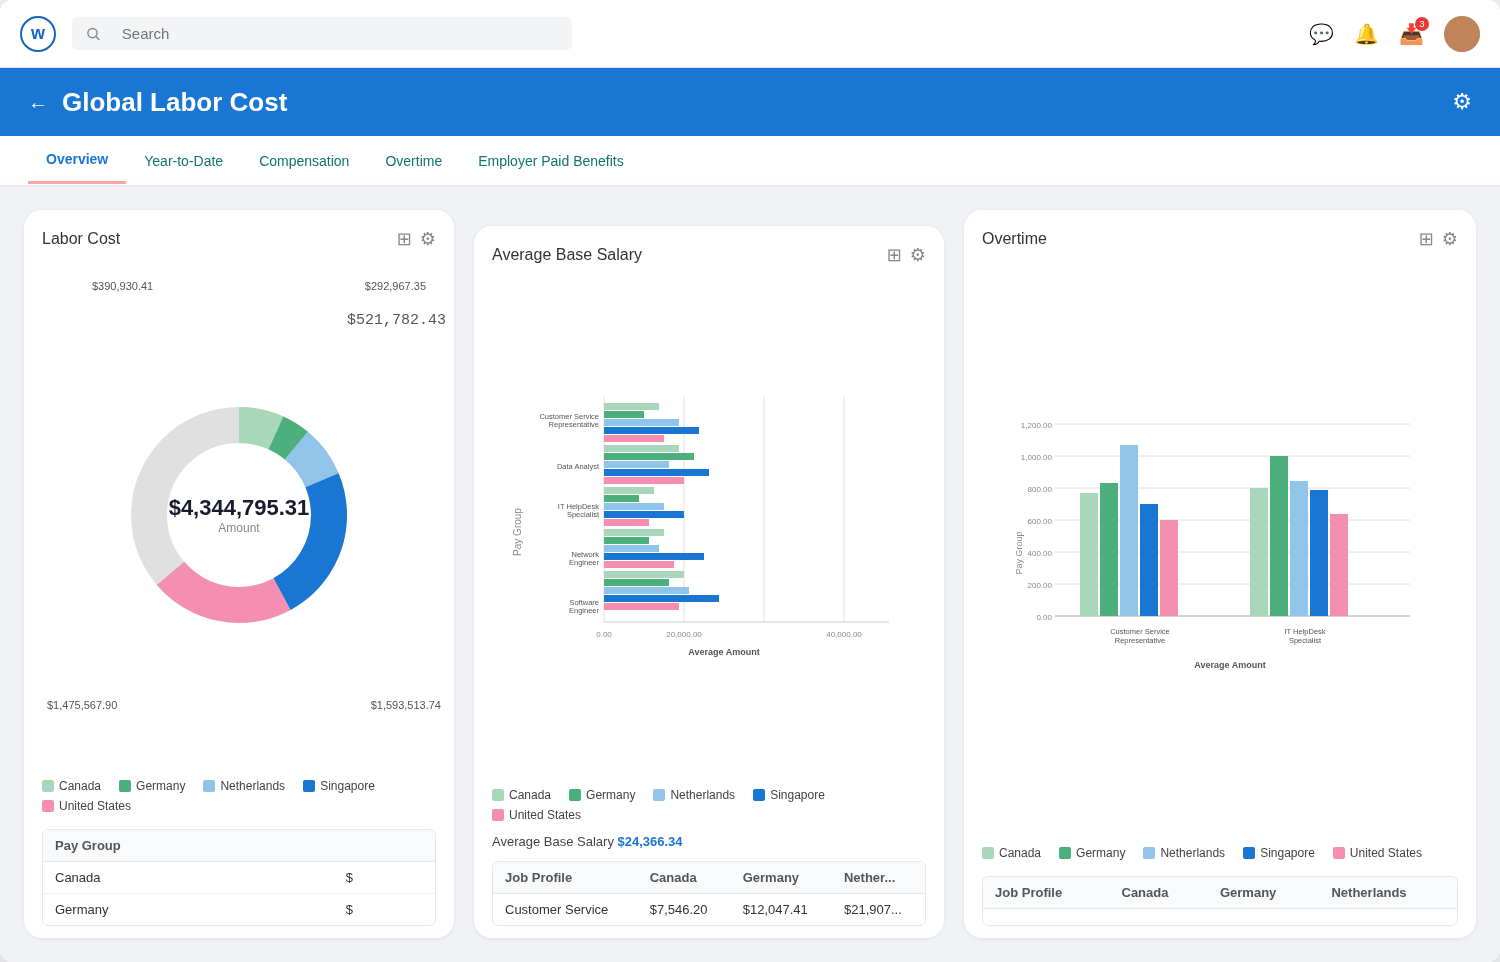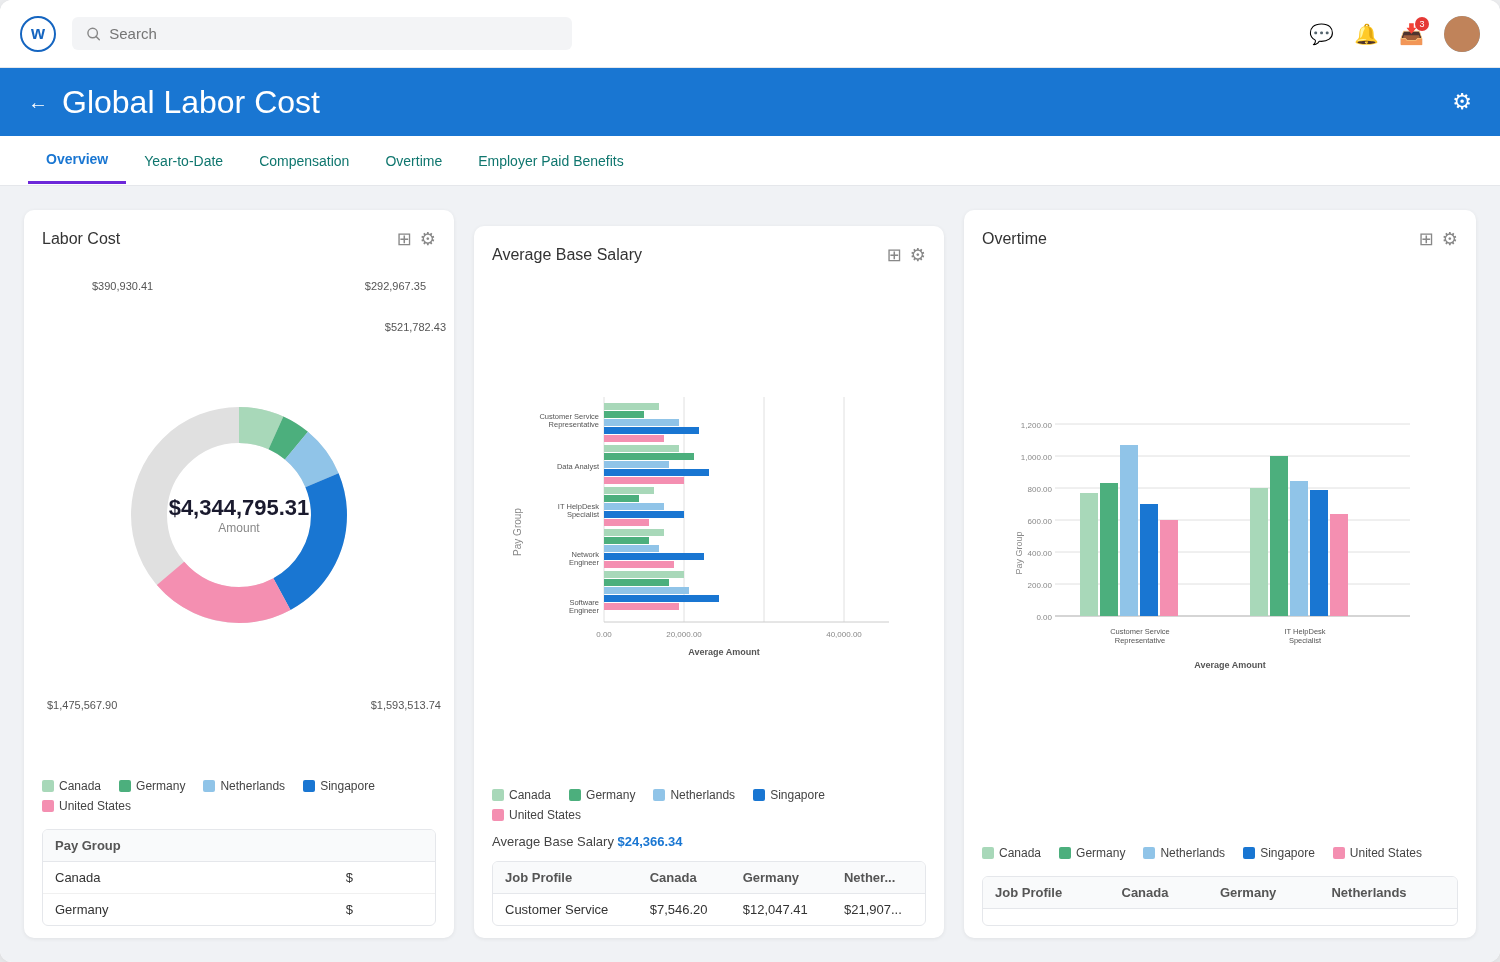--- a/index.html
+++ b/index.html
@@ -4,45 +4,45 @@
   <style>
     * { box-sizing: border-box; margin: 0; padding: 0; }
     body { font-family: -apple-system, BlinkMacSystemFont, 'Segoe UI', Arial, sans-serif; background: #f3f4f6; }
 
     .app-frame { width: 1500px; height: 962px; background: #fff; border-radius: 12px; overflow: hidden; box-shadow: 0 4px 24px rgba(0,0,0,0.18); display: flex; flex-direction: column; }
 
     
     .top-nav { background: #fff; height: 68px; display: flex; align-items: center; padding: 0 20px; gap: 16px; border-bottom: 1px solid #e5e7eb; flex-shrink: 0; }
     .logo-circle { width: 36px; height: 36px; border-radius: 50%; border: 2px solid #1565c0; display: flex; align-items: center; justify-content: center; flex-shrink: 0; }
     .logo-w { color: #1565c0; font-weight: 900; font-size: 18px; }
-    .search-box { display: flex; align-items: center; background: #f3f4f6; border-radius: 6px; padding: 8px 14px; gap: 8px; flex: 1; max-width: 500px; justify-content: center; }
+    .search-box { display: flex; align-items: center; background: #f3f4f6; border-radius: 6px; padding: 8px 14px; gap: 21px; flex: 1; max-width: 500px; justify-content: center; }
     .search-box input { border: none; background: transparent; outline: none; font-size: 15px; color: #555; width: 100%; }
     .nav-icons { margin-left: auto; display: flex; align-items: center; gap: 20px; }
     .nav-icon { color: #555; font-size: 20px; cursor: pointer; position: relative; }
     .badge { position: absolute; top: -5px; right: -5px; background: #e53935; color: #fff; border-radius: 50%; width: 14px; height: 14px; font-size: 9px; display: flex; align-items: center; justify-content: center; }
     .avatar { width: 36px; height: 36px; border-radius: 50%; background: linear-gradient(135deg, #b0bec5, #78909c); overflow: hidden; }
     .avatar-inner { width: 100%; height: 100%; background: #c0835a; border-radius: 50%; }
 
     
     .page-header { background: #1976d2; height: 68px; display: flex; align-items: center; padding: 0 28px; flex-shrink: 0; }
     .back-btn { color: #fff; font-size: 20px; margin-right: 14px; cursor: pointer; }
-    .page-title { color: #fff; font-size: 32px; font-weight: 400; }
+    .page-title { color: #fff; font-size: 26px; font-weight: 700; }
     .header-right { margin-left: auto; }
     .gear-icon-white { color: #fff; font-size: 22px; cursor: pointer; }
 
     
     .tabs-bar { background: #fff; display: flex; align-items: center; padding: 0 28px; border-bottom: 1px solid #e5e7eb; flex-shrink: 0; height: 50px; }
     .tab { padding: 14px 18px; font-size: 14px; cursor: pointer; color: #0f766e; white-space: nowrap; }
-    .tab.active { color: #1976d2; border-bottom: 3px solid #6d28d9; font-weight: 600; }
+    .tab.active { color: #1976d2; border-bottom: 3px solid #fca5a5; font-weight: 600; }
 
     
     .main-content { flex: 1; background: #f0f2f5; padding: 24px 24px; display: flex; gap: 20px; overflow: hidden; }
 
     
-    .card { background: #fff; border-radius: 10px; flex: 1; display: flex; flex-direction: column; padding: 18px 18px 12px; overflow: hidden; box-shadow: 0 1px 4px rgba(0,0,0,0.07); }
+    .card { background: #fff; border-radius: 18px; flex: 1; display: flex; flex-direction: column; padding: 18px 18px 12px; overflow: hidden; box-shadow: 0 1px 4px rgba(0,0,0,0.07); }
     .card-header { display: flex; align-items: center; margin-bottom: 8px; }
     .card-title { font-size: 16px; font-weight: 500; color: #333; flex: 1; }
     .card-icons { display: flex; gap: 8px; color: #888; font-size: 18px; }
 
     
     .donut-section { display: flex; align-items: center; justify-content: center; flex: 1; position: relative; min-height: 280px; }
     .donut-svg { width: 260px; height: 260px; }
     .donut-center { position: absolute; text-align: center; }
     .donut-amount { font-size: 22px; font-weight: 700; color: #1a1a2e; }
     .donut-label { font-size: 12px; color: #888; }
@@ -138,21 +138,21 @@
 
           <circle cx="130" cy="130" r="90" fill="none" stroke="#f48fb1" stroke-width="36" stroke-dasharray="122.4 527.75" stroke-dashoffset="-237.54" transform="rotate(-90 130 130)"></circle>
         </svg>
         <div class="donut-center">
           <div class="donut-amount">$4,344,795.31</div>
           <div class="donut-label">Amount</div>
         </div>
 
         <div style="position:absolute; top:22px; left:50px; font-size:11px; color:#555;">$390,930.41</div>
         <div style="position:absolute; top:22px; right:10px; font-size:11px; color:#555;">$292,967.35</div>
-        <div style="position:absolute; top:63px; right:-10px; font-size:11px; color:#555;">$521,782.43</div>
+        <div style="position:absolute; top:54px; right:-10px; font-size:15px; color:#555;font-family:Liberation Mono, monospace;">$521,782.43</div>
         <div style="position:absolute; bottom:60px; right:-5px; font-size:11px; color:#555;text-align:right;">$1,593,513.74</div>
         <div style="position:absolute; bottom:60px; left:5px; font-size:11px; color:#555;">$1,475,567.90</div>
       </div>
 
       <div class="legend">
         <div class="legend-item">
           <div class="legend-dot" style="background:#a8d8b9;"></div>
           <span>Canada</span>
         </div>
         <div class="legend-item">

